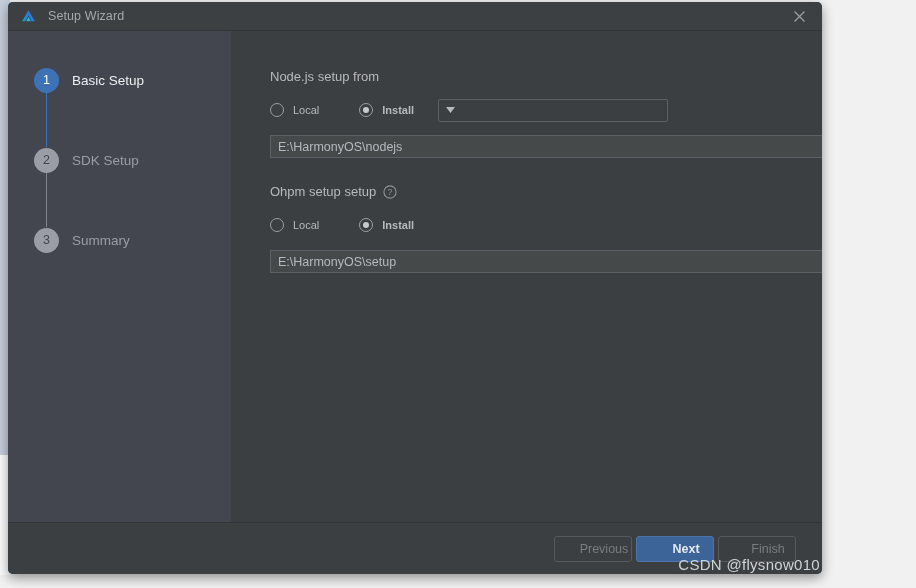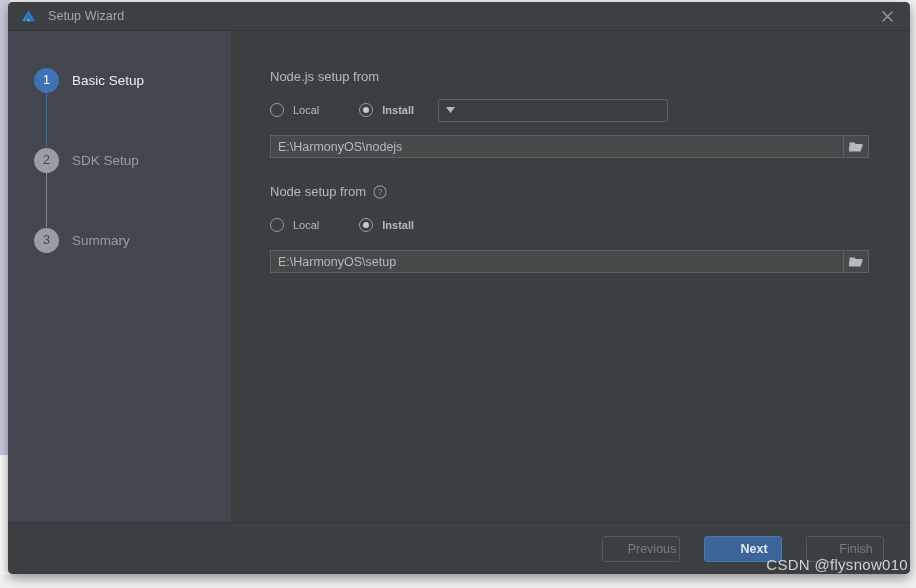--- a/index.html
+++ b/index.html
@@ -37,21 +37,21 @@
     left: 0; top: 455px;
     width: 10px; height: 120px;
     background: #fbfbfb;
   }
 
   
   .dialog {
     position: absolute;
     left: 8px;
     top: 2px;
-    width: 902px;
+    width: 814px;
     height: 572px;
     background: #0369a1;
     border-radius: 5px;
     box-shadow: 0 4px 12px rgba(0,0,0,0.40);
     overflow: hidden;
     display: flex;
     flex-direction: column;
   }
 
   
@@ -267,21 +267,21 @@
     display: flex;
     align-items: center;
     justify-content: flex-end;
     padding-right: 26px;
     box-sizing: border-box;
     position: relative;
   }
   .btn {
     height: 26px;
     min-width: 78px;
-    margin-left: 24px;
+    margin-left: 4px;
     border-radius: 3px;
     font-size: 12.5px;
     display: flex;
     align-items: center;
     justify-content: center;
     box-sizing: border-box;
     cursor: pointer;
     padding-left: 22px;
   }
   .btn.disabled {
@@ -393,21 +393,21 @@
           <div class="path-input">E:\HarmonyOS\nodejs</div>
           <div class="path-browse">
             <svg width="14" height="12" viewBox="0 0 14 12">
               <path d="M0.5 1.5 h5 l1.2 1.6 h6.8 v2.0 h-13 z" fill="#b6b9bd"></path>
               <path d="M0.5 5.0 h13 l-2.0 5.6 h-13 z" fill="#b6b9bd"></path>
             </svg>
           </div>
         </div>
 
         <div class="group-title">
-          <span>Node setup from</span>
+          <span>Ohpm setup setup</span>
           <span class="help-icon">
             <svg width="14" height="14" viewBox="0 0 14 14">
               <circle cx="7" cy="7" r="6.1" fill="none" stroke="#8f9296" stroke-width="1.1"></circle>
               <text x="7" y="10.4" font-size="8.6" fill="#8f9296" text-anchor="middle" font-family="Liberation Sans, sans-serif">?</text>
             </svg>
           </span>
         </div>
 
         <div class="radio-row">
           <div class="radio">

